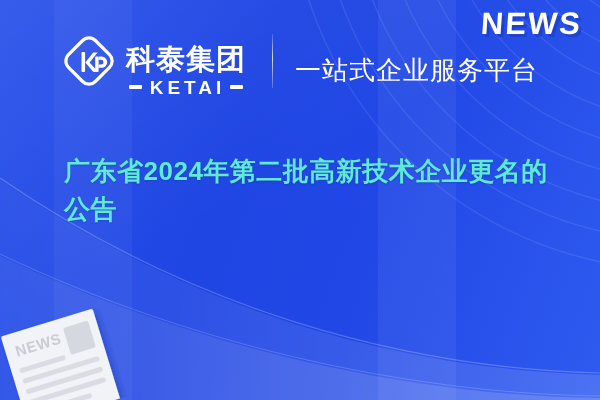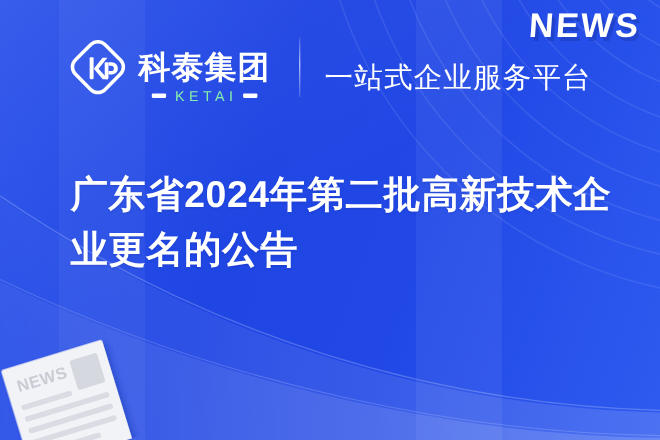--- a/index.html
+++ b/index.html
@@ -117,23 +117,23 @@
     width: 100%;
   }
   .logo-dash {
     display: block;
     height: 4px;
     width: 13px;
     background: #ffffff;
     border-radius: 1px;
   }
   .logo-en {
-    color: #86efac;
-    font-size: 13px;
-    font-weight: 400;
+    color: #ffffff;
+    font-size: 19px;
+    font-weight: 700;
     letter-spacing: 4px;
     line-height: 1;
     padding: 0 5px 0 8px;
     white-space: nowrap;
   }
 
   .divider {
     width: 1px;
     height: 54px;
     margin: 0 22px 0 26px;
@@ -180,22 +180,22 @@
     font-style: normal;
     transform: skewX(-4deg);
   }
 
   
   .title {
     position: absolute;
     left: 64px;
     top: 152px;
     width: 510px;
-    color: #ffffff;
-    font-size: 34px;
+    color: #5eead4;
+    font-size: 26px;
     font-weight: 700;
     line-height: 1.48;
     letter-spacing: 0.5px;
     text-shadow: 0 1px 2px rgba(10,30,110,0.18);
   }
 
   
   .newspaper {
     position: absolute;
     left: 8px;

